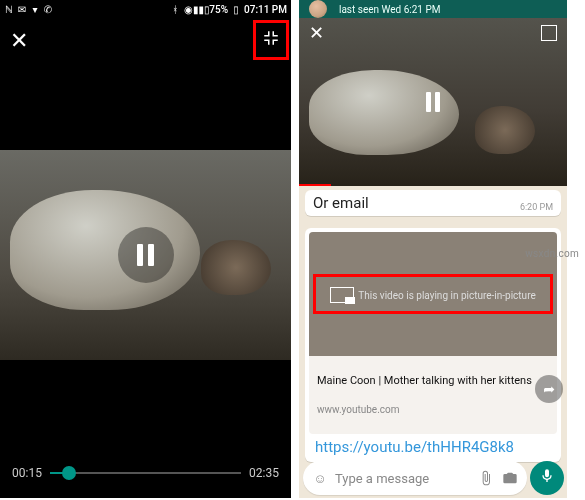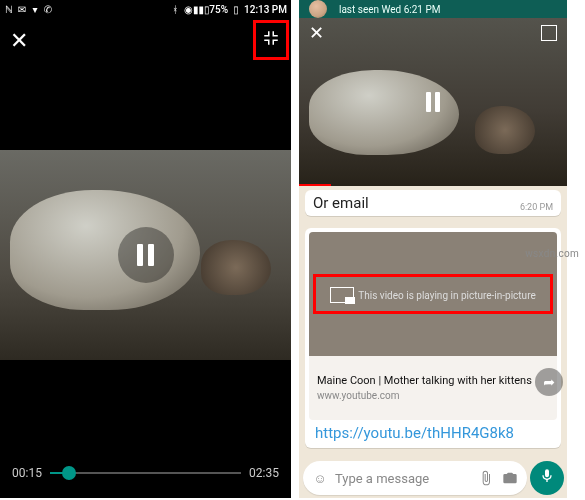--- a/index.html
+++ b/index.html
@@ -204,21 +204,21 @@
   .pip-badge::after {
     content: ""; position: absolute; right: -2px; bottom: -2px;
     width: 10px; height: 7px; background: #fff;
   }
   .preview-text {
     padding: 18px 8px;
     font-size: 11px;
     line-height: 1.3;
     color: #111;
   }
-  .preview-domain { color: #888; font-size: 10px; margin-top: 1px; display: block; }
+  .preview-domain { color: #888; font-size: 10px; margin-top: 15px; display: block; }
   .link-text {
     color: #3497db; font-size: 15px; padding: 4px 6px 2px 6px; word-break: break-all;
   }
   .bubble-link .ts-row {
     display: flex; justify-content: flex-end;
     font-size: 9px; color: #999; padding: 0 6px 2px 0;
   }
   .forward-fab {
     position: absolute; right: -2px; top: 50%;
     transform: translateY(30px);
@@ -262,21 +262,21 @@
       <span class="sb-icon">✉</span>
       <span class="sb-icon">▾</span>
       <span class="sb-icon">✆</span>
     </div>
     <div class="sb-right">
       <span class="sb-icon">ᚼ</span>
       <span class="sb-icon">◉</span>
       <span class="sb-icon">▮▮▯</span>
       <span>75%</span>
       <span class="sb-icon">▯</span>
-      <span>12:13 PM</span>
+      <span>07:11 PM</span>
     </div>
   </div>
 
   <div class="topbar-l">
     <span class="close-x">✕</span>
     <div class="minimize-box">
       <span class="minimize-icon">
         <svg width="18" height="18" viewBox="0 0 24 24">
             <g stroke="#fff" stroke-width="2" fill="none">
           <path d="M9 3v6H3"></path>

